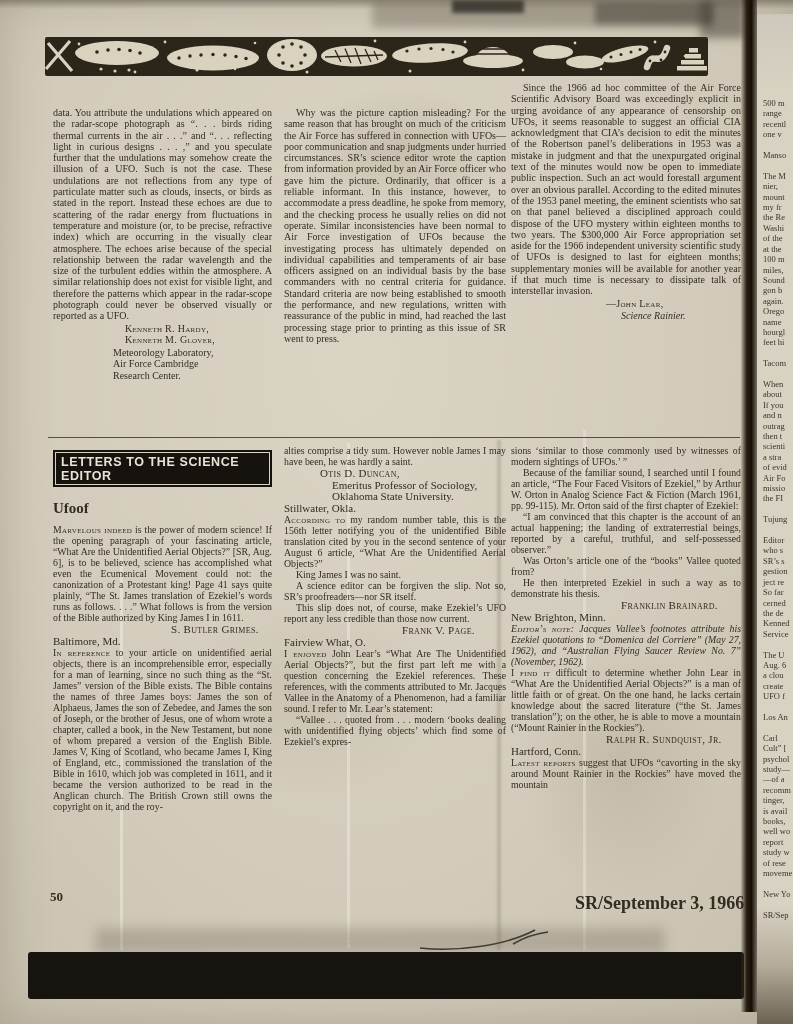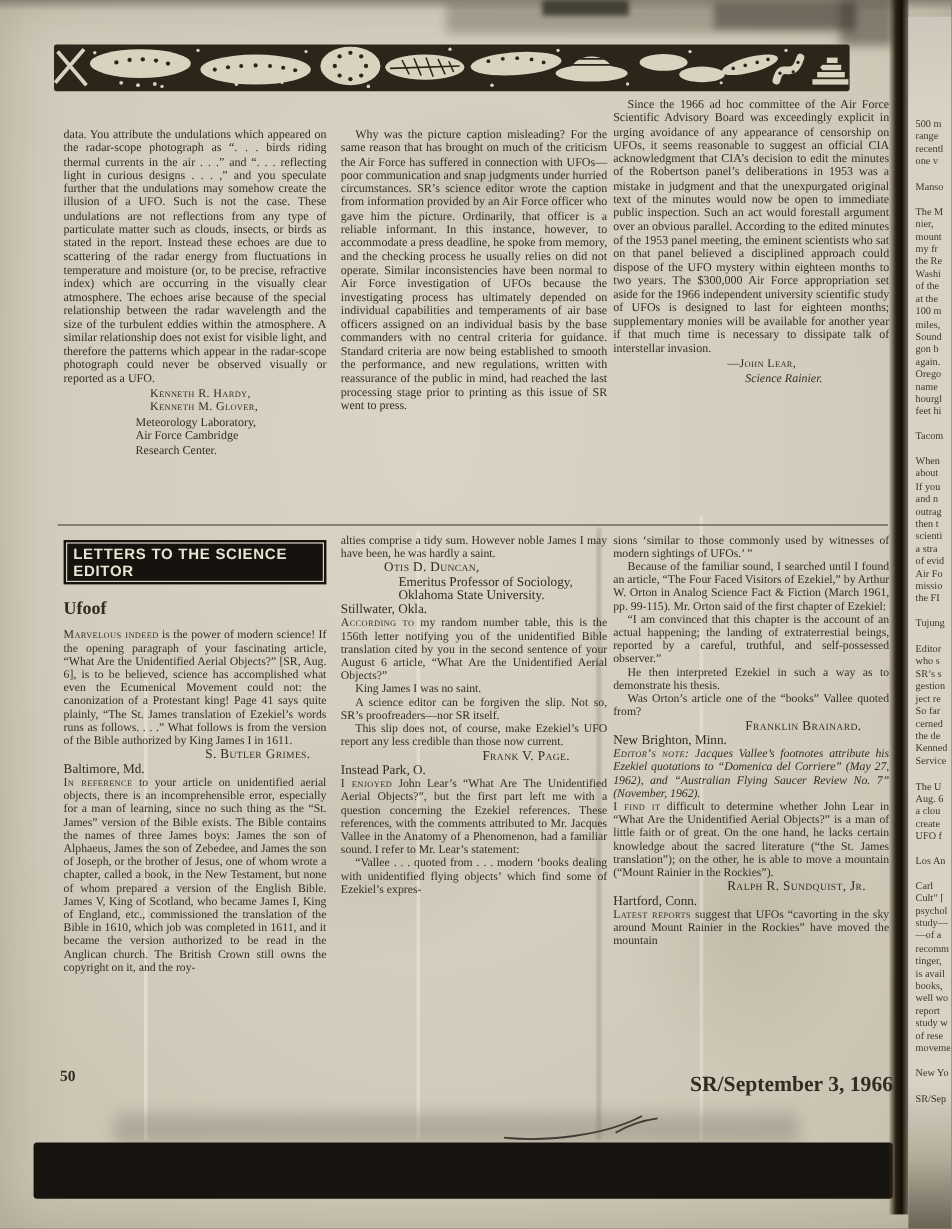--- a/index.html
+++ b/index.html
@@ -214,31 +214,31 @@
       <p class="body">alties comprise a tidy sum. However noble James I may have been, he was hardly a saint.</p>
       <div class="sigline sc pl36">Otis D. Duncan,</div>
       <div class="sigline preline pl48">Emeritus Professor of Sociology,
 Oklahoma State University.</div>
       <div class="sigline">Stillwater, Okla.</div>
       <p class="body gap8"><span class="lead">According to</span><span> my random number table, this is the 156th letter notifying you of the unidentified Bible translation cited by you in the second sentence of your August 6 article, “What Are the Unidentified Aerial Objects?”</span></p>
       <p class="body indent">King James I was no saint.</p>
       <p class="body indent">A science editor can be forgiven the slip. Not so, SR’s proofreaders—nor SR itself.</p>
       <p class="body indent">This slip does not, of course, make Ezekiel’s UFO report any less credible than those now current.</p>
       <div class="sigline sc pl118">Frank V. Page.</div>
-      <div class="sigline">Instead Park, O.</div>
+      <div class="sigline">Fairview What, O.</div>
       <p class="body gap8"><span class="lead">I enjoyed</span><span> John Lear’s “What Are The Unidentified Aerial Objects?”, but the first part left me with a question concerning the Ezekiel references. These references, with the comments attributed to Mr. Jacques Vallee in the Anatomy of a Phenomenon, had a familiar sound. I refer to Mr. Lear’s statement:</span></p>
       <p class="body indent">“Vallee . . . quoted from . . . modern ‘books dealing with unidentified flying objects’ which find some of Ezekiel’s expres-</p>
     </div>
 
     <div class="lcol3">
       <p class="body">sions ‘similar to those commonly used by witnesses of modern sightings of UFOs.’ ”</p>
       <p class="body indent">Because of the familiar sound, I searched until I found an article, “The Four Faced Visitors of Ezekiel,” by Arthur W. Orton in Analog Science Fact &amp; Fiction (March 1961, pp. 99-115). Mr. Orton said of the first chapter of Ezekiel:</p>
       <p class="body indent">“I am convinced that this chapter is the account of an actual happening; the landing of extraterrestial beings, reported by a careful, truthful, and self-possessed observer.”</p>
+      <p class="body indent">Was Orton’s article one of the “books” Vallee quoted from?</p>
       <p class="body indent">He then interpreted Ezekiel in such a way as to demonstrate his thesis.</p>
-      <p class="body indent">Was Orton’s article one of the “books” Vallee quoted from?</p>
       <div class="sigline sc pl110">Franklin Brainard.</div>
       <div class="sigline">New Brighton, Minn.</div>
       <p class="body ital gap8"><span class="lead">Editor’s note:</span><span> Jacques Vallee’s footnotes attribute his Ezekiel quotations to “Domenica del Corriere” (May 27, 1962), and “Australian Flying Saucer Review No. 7” (November, 1962).</span></p>
       <p class="body gap8"><span class="lead">I find it</span><span> difficult to determine whether John Lear in “What Are the Unidentified Aerial Objects?” is a man of little faith or of great. On the one hand, he lacks certain knowledge about the sacred literature (“the St. James translation”); on the other, he is able to move a mountain (“Mount Rainier in the Rockies”).</span></p>
       <div class="sigline sc pl95">Ralph R. Sundquist, Jr.</div>
       <div class="sigline">Hartford, Conn.</div>
       <p class="body gap8"><span class="lead">Latest reports</span><span> suggest that UFOs “cavorting in the sky around Mount Rainier in the Rockies” have moved the mountain</span></p>
     </div>
   </div>
 

